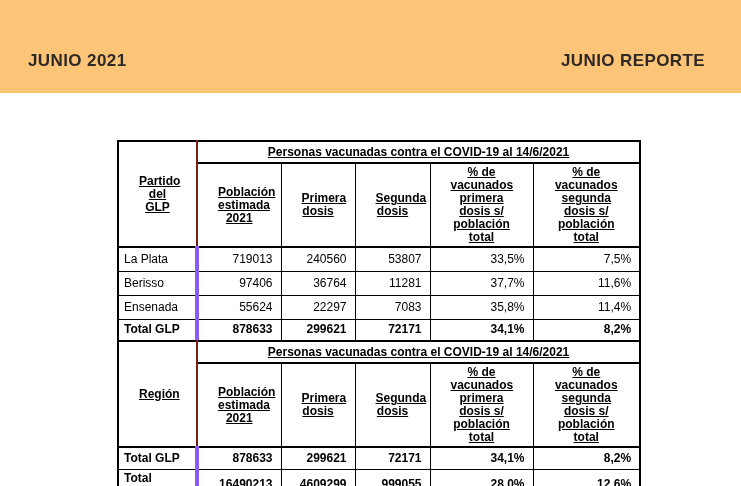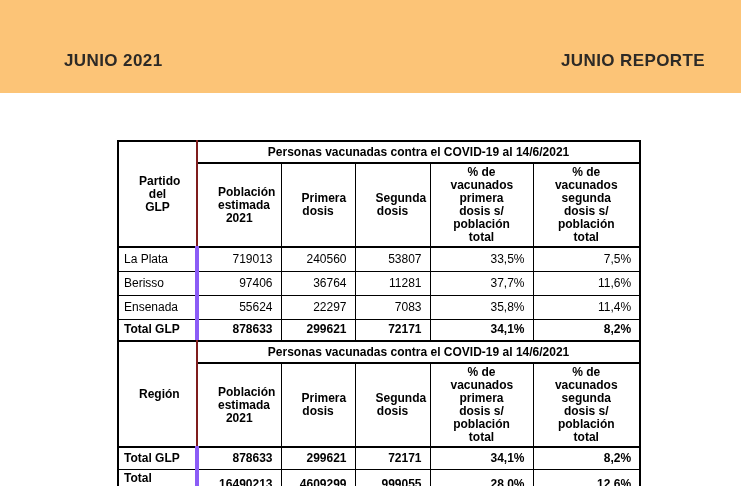--- a/index.html
+++ b/index.html
@@ -21,39 +21,39 @@
   .band .band-left,
   .band .band-right {
     position: absolute;
     top: 51px;
     font-size: 17px;
     font-weight: 700;
     letter-spacing: 0.4px;
     color: #2d2a26;
     white-space: nowrap;
   }
-  .band .band-left  { left: 28px; margin-left: 36px; }
+  .band .band-left  { left: 28px; }
   .band .band-right { right: 36px; }
 
   
   .vac-table {
     position: absolute;
     left: 117px;
     border-collapse: collapse;
     table-layout: fixed;
     width: 522px;
     background: #ffffff;
     font-size: 12px;
     line-height: 13px;
   }
   .vac-table.t1 { top: 140px; }
   .vac-table.t2 { top: 340px; }
   .vac-table, .vac-table th, .vac-table td { border: 1px solid #000; }
   .vac-table { border: 2px solid #000; }
-  .vac-table th { font-weight: 700; text-align: center; vertical-align: middle; padding: 2px 20px; }
+  .vac-table th { font-weight: 700; text-align: center; vertical-align: middle; padding: 2px 20px; text-decoration: underline; }
   .vac-table .r-head th { height: 22px; border-bottom: 2px solid #000; }
   .vac-table .corner { border-bottom: 2px solid #000; border-right: 2px solid #7f1d1d; border-radius: 18px; }
   .vac-table .r-sub th { height: 70px; border-bottom: 2px solid #000; }
   .vac-table td { vertical-align: middle; padding: 2px 8px 2px 5px; }
   .vac-table td.num { text-align: right; }
   .vac-table td.lbl { text-align: left; border-right: 4px solid #8b5cf6; }
   .vac-table tr.r-data  td { height: 24px; }
   .vac-table tr.r-total td { height: 22px; font-weight: 700; }
   .vac-table tr.r-amba  td { height: 29px; font-weight: 700; }
   .vac-table td.lbl.narrow { padding-right: 10px; line-height: 13px; }

